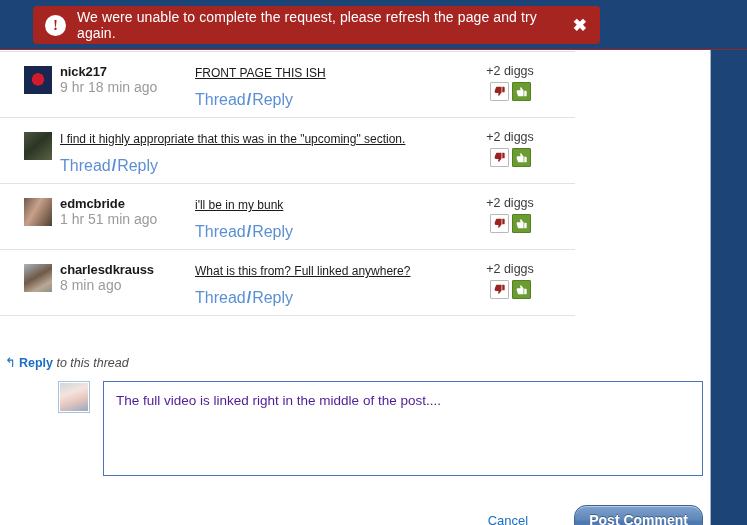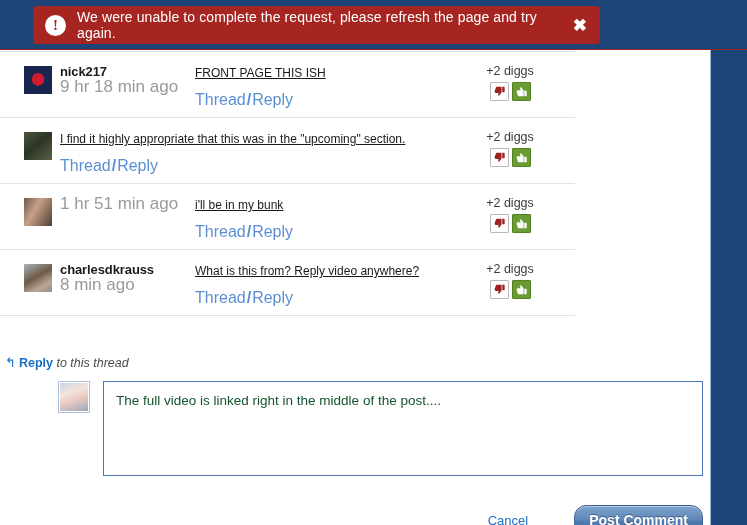--- a/index.html
+++ b/index.html
@@ -64,21 +64,21 @@
   }
   .avatar.av-pig {
     background: linear-gradient(160deg, #cfd6dd 0%, #f3e4dd 35%, #e8c9c0 60%, #9aa8bc 100%);
   }
 
   .meta-cell { width: 135px; flex: 0 0 135px; }
   .username {
     font-size: 13px; font-weight: bold; color: #1a1a1a;
     line-height: 15px; letter-spacing: -0.1px;
   }
-  .timestamp { font-size: 17px; color: #9a9a9a; line-height: 16px; }
+  .timestamp { font-size: 14px; color: #9a9a9a; line-height: 16px; }
 
   .body-cell { flex: 1 1 auto; padding-right: 10px; }
   .comment-text {
     font-size: 12px; color: #1a1a1a; line-height: 17px;
     padding-top: 1px;
     text-decoration: underline;
   }
   .comment-text.clipped { color: #1a1a1a; }
   .thread-links { margin-top: 11px; font-size: 16px; line-height: 14px; }
   .thread-links a { color: #5b8fd4; text-decoration: none; }
@@ -120,21 +120,21 @@
   }
   .reply-avatar-wrap .avatar { width: 28px; height: 28px; }
 
   .reply-textarea {
     margin-left: 13px;
     width: 600px; height: 95px;
     border: 1px solid #4a76b8;
     background: #ffffff;
     padding: 10px 12px;
     font-family: "Liberation Sans", sans-serif;
-    font-size: 13.5px; color: #14532d;
+    font-size: 13.5px; color: #4c1d95;
     line-height: 17px;
     resize: none; outline: none;
   }
 
   .reply-actions {
     display: flex; align-items: center; justify-content: flex-end;
     padding-right: 8px; margin-top: 29px; gap: 32px;
   }
   .cancel-link {
     font-size: 13px; color: #1a6fc4; text-decoration: none; margin-right: 14px;
@@ -279,20 +279,21 @@
             </span>
           </div>
         </div>
       </div>
 
       <div class="comment-row">
         <div class="avatar-cell">
           <span class="avatar av-photo"></span>
         </div>
         <div class="meta-cell">
+          <div class="username">edmcbride</div>
           <div class="timestamp">1 hr 51 min ago</div>
         </div>
         <div class="body-cell">
           <div class="comment-text">i'll be in my bunk</div>
           <div class="thread-links">
             <a href="#">Thread</a><span class="sep">/</span><a href="#">Reply</a>
           </div>
         </div>
         <div class="digg-cell">
           <div class="digg-count">+2 diggs</div>
@@ -313,21 +314,21 @@
 
       <div class="comment-row">
         <div class="avatar-cell">
           <span class="avatar av-dog"></span>
         </div>
         <div class="meta-cell">
           <div class="username">charlesdkrauss</div>
           <div class="timestamp">8 min ago</div>
         </div>
         <div class="body-cell">
-          <div class="comment-text">What is this from? Reply video anywhere?</div>
+          <div class="comment-text">What is this from? Full linked anywhere?</div>
           <div class="thread-links">
             <a href="#">Thread</a><span class="sep">/</span><a href="#">Reply</a>
           </div>
         </div>
         <div class="digg-cell">
           <div class="digg-count">+2 diggs</div>
           <div class="digg-buttons">
             <span class="btn-ico btn-bury">
               <svg width="11" height="11" viewBox="0 0 16 16" fill="currentColor">
                   <path d="M11 1H4.2C3.5 1 3 1.4 2.8 2L1.2 6.4C1.1 6.6 1 6.9 1 7.2v1.3C1 9.3 1.7 10 2.5 10h4.1l-.6 3c-.1.6.3 1.1.9 1.1.3 0 .6-.1.8-.4L11 9.4V1zm1 0v8.2h2.5c.6 0 1-.4 1-1V2c0-.6-.4-1-1-1H12z"></path>

